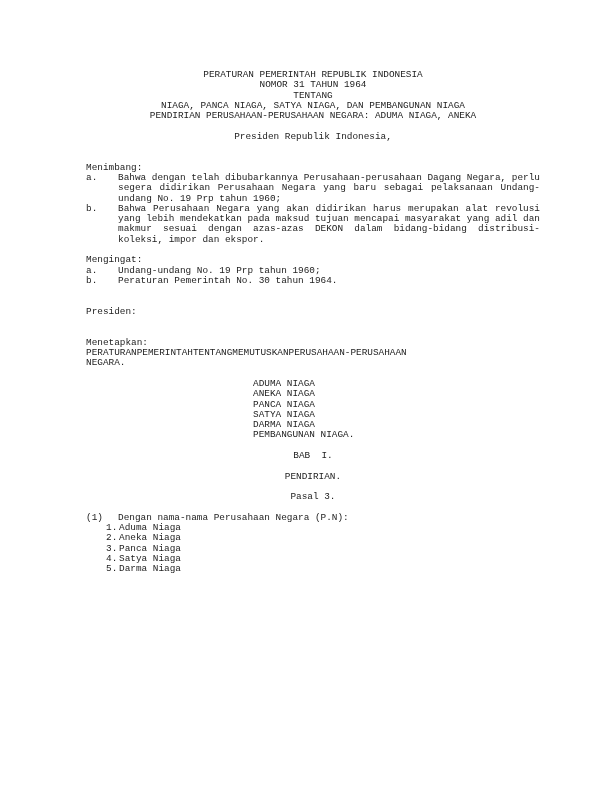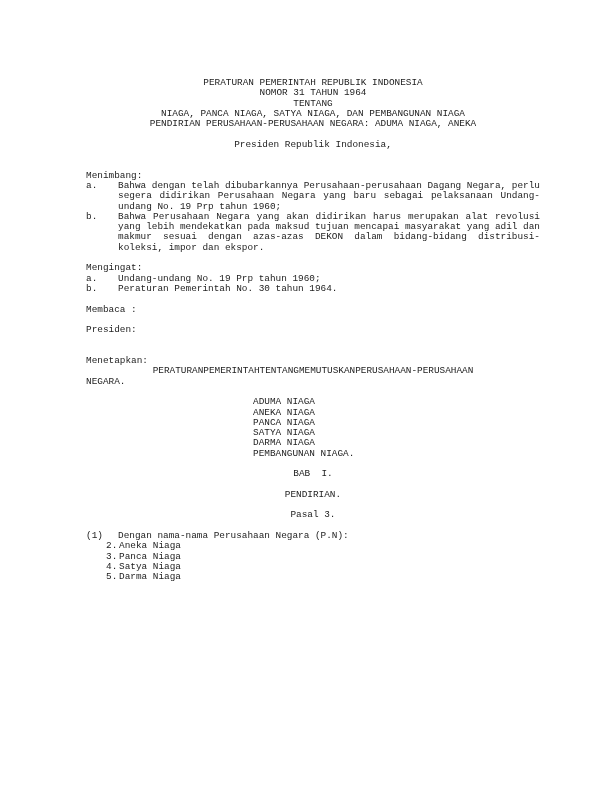--- a/index.html
+++ b/index.html
@@ -1,32 +1,32 @@
 <!DOCTYPE html>
 <html><head>
 <meta charset="utf-8">
 <style>
   html, body { margin: 0; padding: 0; background: #ffffff; }
   body { width: 612px; height: 792px; position: relative; overflow: hidden; }
   .page {
-    position: absolute; left: 86px; top: 78px; width: 454px;
+    position: absolute; left: 86px; top: 70px; width: 454px;
     font-family: "Liberation Mono", "DejaVu Sans Mono", monospace;
     font-size: 9.4px; line-height: 10.3px; color: #222;
   }
   .center { text-align: center; }
   .line { white-space: pre; }
   .just { text-align: justify; text-align-last: left; }
   .gap { height: 10.3px; }
   .item { display: flex; }
   .item .mk { width: 20px; flex: none; }
   .item .tx { flex: 1; text-align: justify; margin-left: 12px; }
   .company-list { margin-left: 167px; }
   .sub { margin-left: 20px; }
   .sub .n { display: inline-block; width: 13px; }
-  .spread { display: flex; justify-content: center; }
+  .spread { display: flex; justify-content: flex-start; }
 </style>
 </head>
 <body>
 
 <div class="page">
   <div class="center">
     <div>PERATURAN PEMERINTAH REPUBLIK INDONESIA</div>
     <div>NOMOR 31 TAHUN 1964</div>
     <div>TENTANG</div>
     <div>NIAGA, PANCA NIAGA, SATYA NIAGA, DAN PEMBANGUNAN NIAGA</div>
@@ -57,21 +57,20 @@
       <span class="tx">Undang-undang No. 19 Prp tahun 1960;</span>
     </div>
     <div class="item">
       <span class="mk">b.</span>
       <span class="tx">Peraturan Pemerintah No. 30 tahun 1964.</span>
     </div>
   </div>
   <div class="gap"></div>
 
   <div>
-    <div>Membaca :</div>
   </div>
   <div class="gap"></div>
 
   <div>
     <div>Presiden:</div>
   </div>
   <div class="gap"></div>
 
   <div class="gap"></div>
 
@@ -103,18 +102,19 @@
   <div class="center">PENDIRIAN.</div>
   <div class="gap"></div>
   <div class="center">Pasal 3.</div>
   <div class="gap"></div>
 
   <div>
     <div class="item">
       <span class="mk">(1)</span>
       <span class="tx">Dengan nama-nama Perusahaan Negara (P.N):</span>
     </div>
+    <div class="sub"><span class="n">1.</span><span>Aduma Niaga</span></div>
     <div class="sub"><span class="n">2.</span><span>Aneka Niaga</span></div>
     <div class="sub"><span class="n">3.</span><span>Panca Niaga</span></div>
     <div class="sub"><span class="n">4.</span><span>Satya Niaga</span></div>
     <div class="sub"><span class="n">5.</span><span>Darma Niaga</span></div>
   </div>
 </div>
 
 </body></html>

